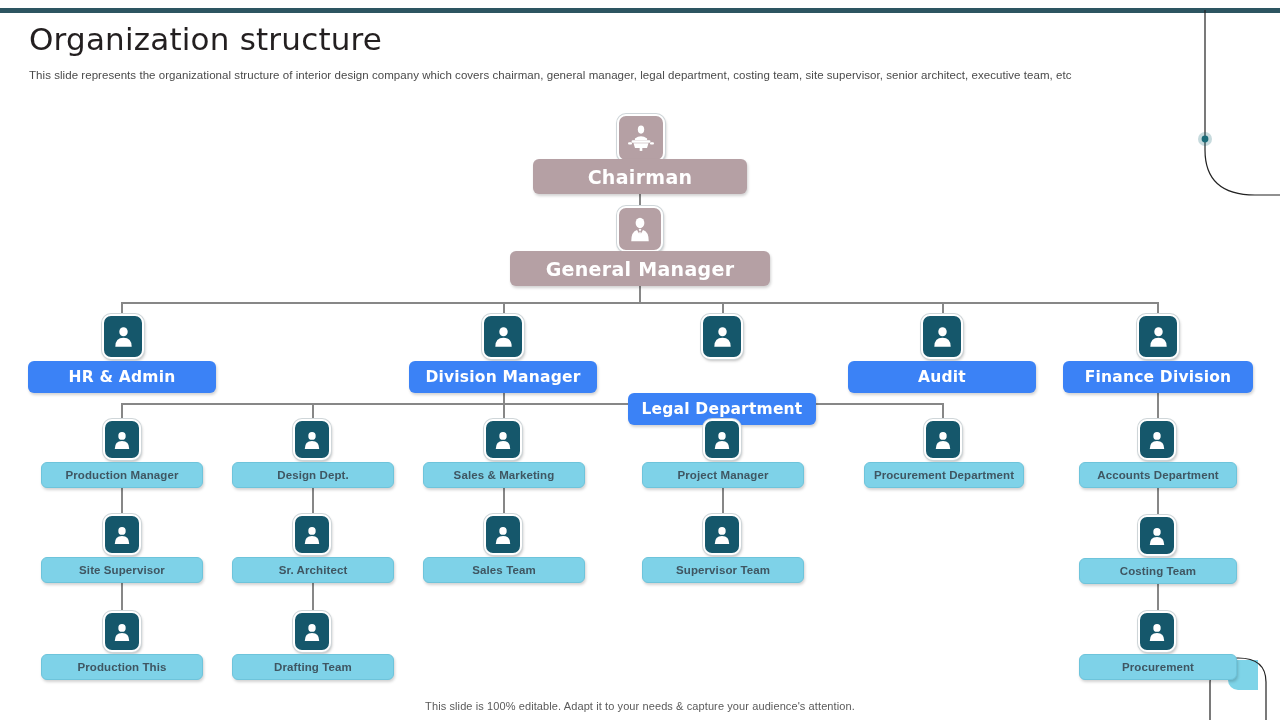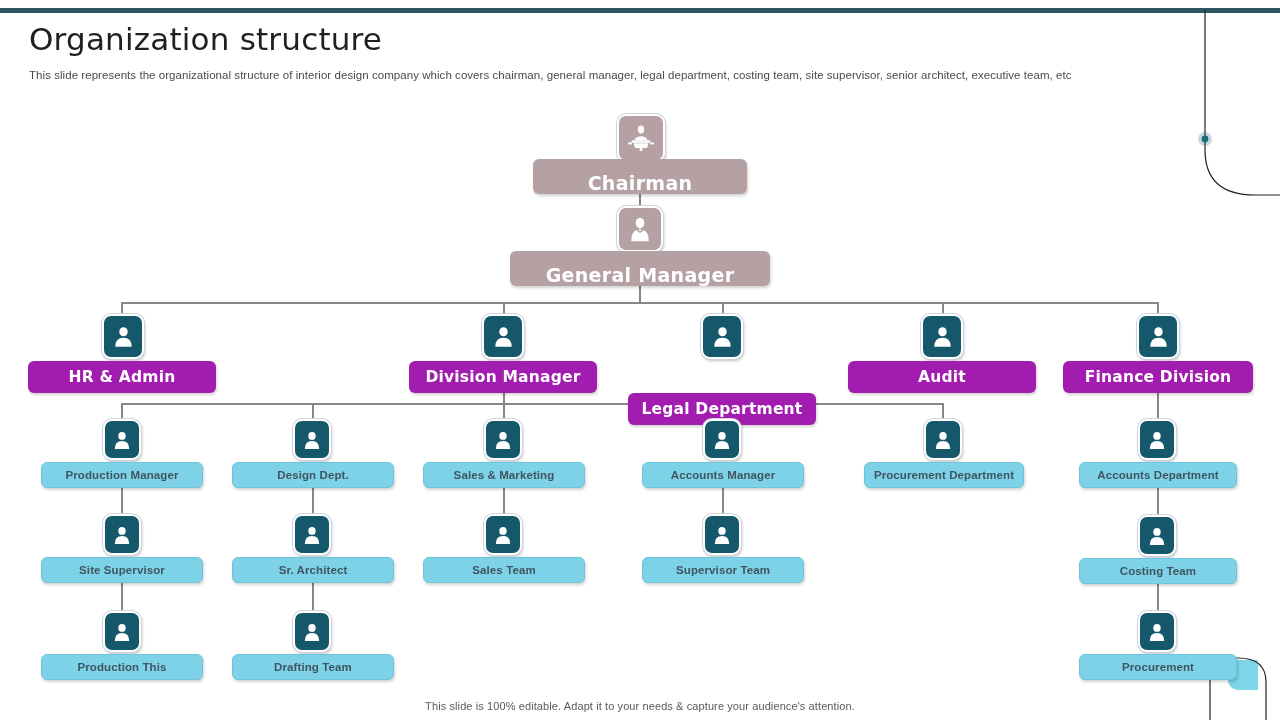--- a/index.html
+++ b/index.html
@@ -52,25 +52,24 @@
     box-sizing:border-box;text-align:center;
     border-radius:6px;
     box-shadow:1px 2px 3px rgba(0,0,0,.18);
   }
 
   
   .lvl-exec .nbox{
     background:#b5a0a4;color:#ffffff;
     font-size:19px;font-weight:700;letter-spacing:.3px;
     font-family:"DejaVu Sans", sans-serif;
-    align-items:flex-end;
   }
   
   .lvl-dept .nbox{
-    background:#a21caf;color:#ffffff;
+    background:#3b82f6;color:#ffffff;
     font-size:15.5px;font-weight:700;letter-spacing:.2px;
     font-family:"DejaVu Sans", sans-serif;
   }
   
   .lvl-team .nbox{
     background:#7ed2e8;color:#3f5662;
     font-size:11.5px;font-weight:700;letter-spacing:.1px;
     border:1px solid #6ec4db;
   }
 
@@ -275,21 +274,21 @@
   </div>
 
   <div class="node lvl-team" style="left:642px;top:419px;width:162px;height:69px;">
     <div class="chip" style="left:61px;top:0px;width:38px;height:41px;">
       <svg width="22" height="22" viewBox="0 0 32 32" fill="#ffffff">
           <ellipse cx="16" cy="10" rx="5.4" ry="5.8"></ellipse>
           <path d="M5.5 29 Q5.5 17.5 16 17.5 Q26.5 17.5 26.5 29 Z"></path>
         </svg>
     </div>
     <div class="nbox" style="left:0px;top:43px;width:162px;height:26px;">
-      <span>Accounts Manager</span>
+      <span>Project Manager</span>
     </div>
   </div>
 
   <div class="node lvl-team" style="left:864px;top:419px;width:160px;height:69px;">
     <div class="chip" style="left:60px;top:0px;width:38px;height:41px;">
       <svg width="22" height="22" viewBox="0 0 32 32" fill="#ffffff">
           <ellipse cx="16" cy="10" rx="5.4" ry="5.8"></ellipse>
           <path d="M5.5 29 Q5.5 17.5 16 17.5 Q26.5 17.5 26.5 29 Z"></path>
         </svg>
     </div>

